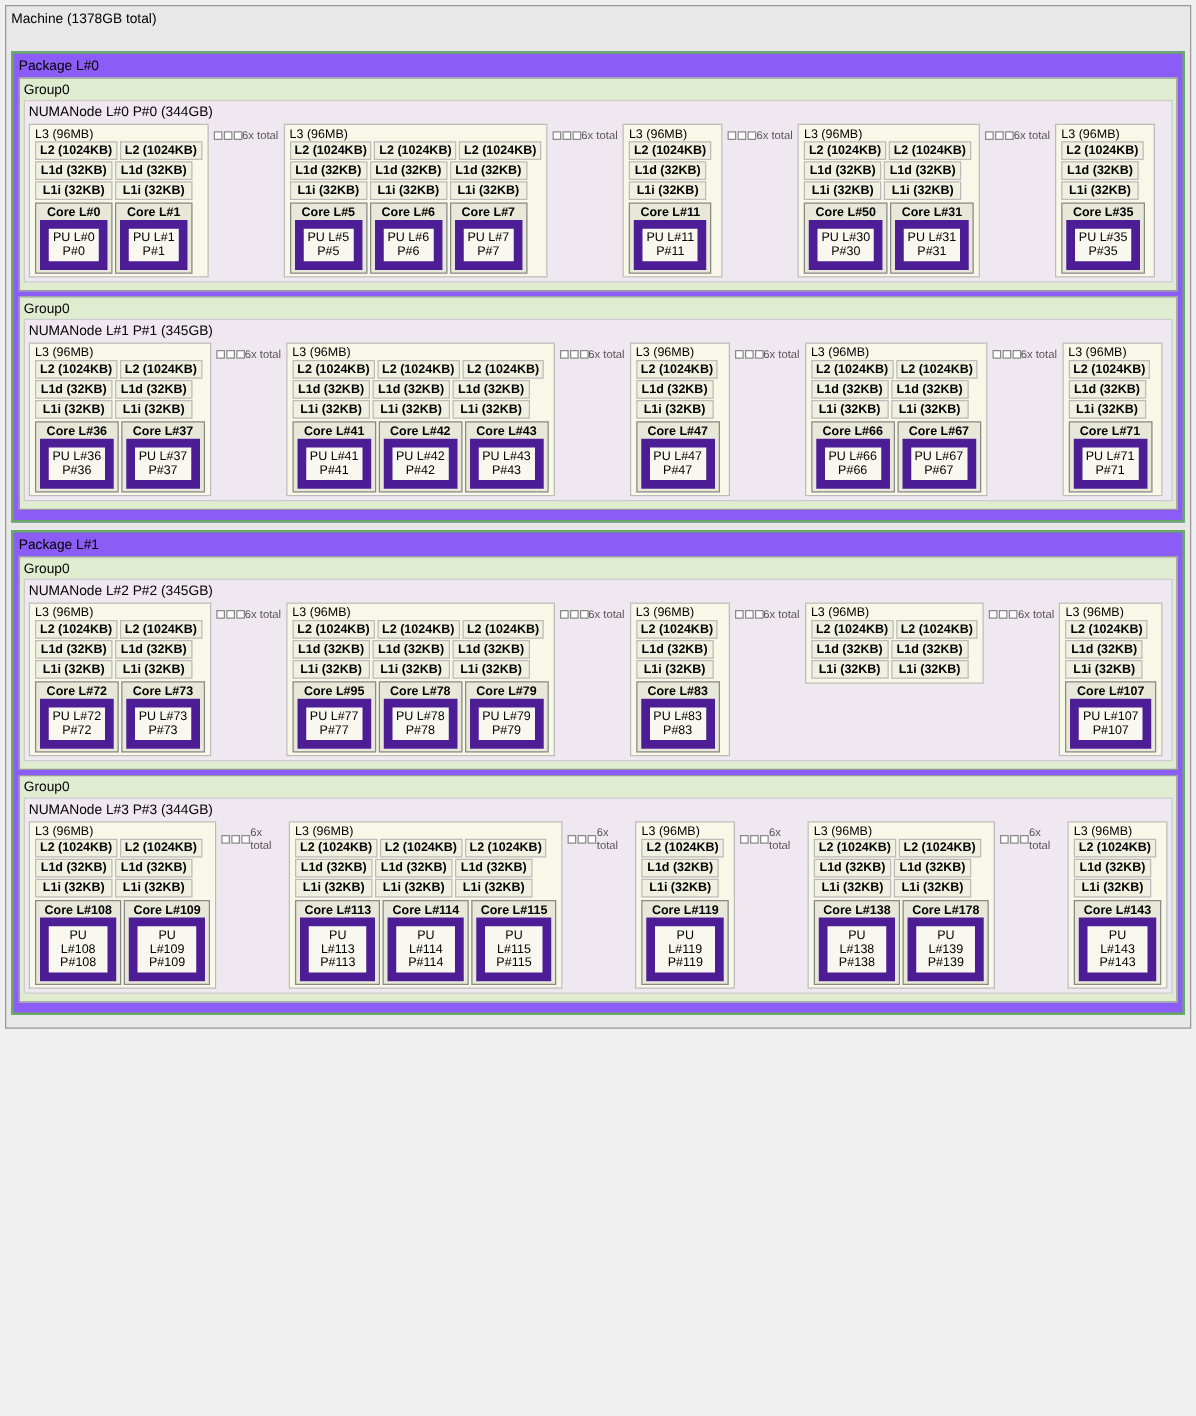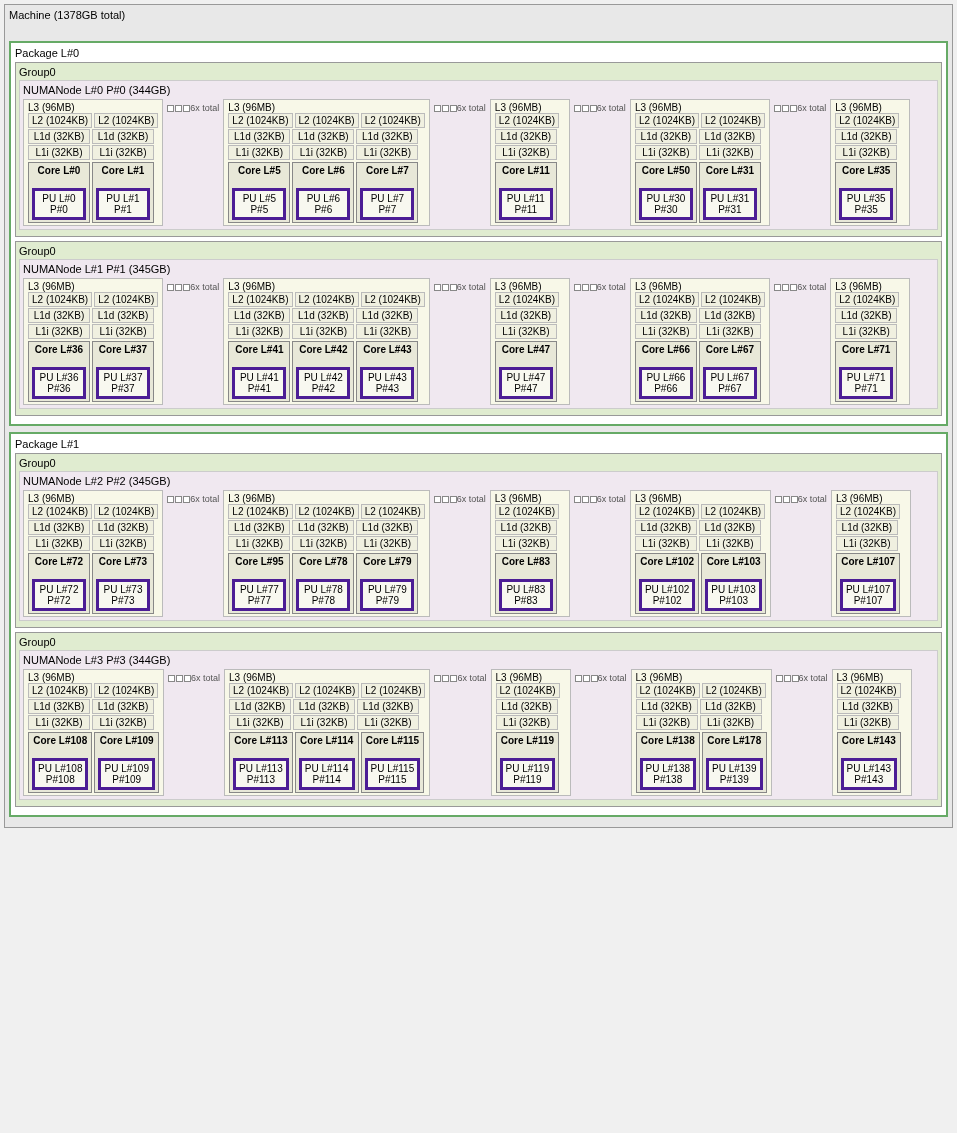--- a/index.html
+++ b/index.html
@@ -13,21 +13,21 @@
       border: 1px solid #999;
       background: #e8e8e8;
       padding: 4px;
     }
     .machine-title {
       font-size: 11px;
       margin-bottom: 20px;
     }
     .package-box {
       border: 2px solid #6a6;
-      background: #ffffff;
+      background: #8b5cf6;
       margin-bottom: 6px;
       padding: 4px;
     }
     .package-title {
       font-size: 11px;
       margin-bottom: 3px;
     }
     .group-box {
       border: 1px solid #999;
       background: #e0ecd0;
@@ -56,20 +56,21 @@
     }
     .l3-label {
       font-size: 10px;
       white-space: nowrap;
     }
     .cache-row {
       display: flex;
       gap: 2px;
       margin-bottom: 1px;
       align-items: center;
+      font-weight: bold;
     }
     .cache-cell {
       border: 1px solid #bbb;
       background: #f0f0e0;
       padding: 1px 3px;
       font-size: 10px;
       white-space: nowrap;
       min-width: 62px;
       text-align: center;
     }
@@ -101,24 +102,24 @@
       padding: 2px 3px;
       min-width: 62px;
       text-align: center;
     }
     .core-label {
       font-size: 10px;
       font-weight: bold;
       white-space: nowrap;
     }
     .pu-block {
-      border: 3px solid #4c1d95;
+      border: 7px solid #4c1d95;
       background: #f8f8f0;
       padding: 2px 3px;
-      margin-top: 12px;
+      margin-top: 0;
       font-size: 10px;
       text-align: center;
     }
   </style>
 </head>
 <body>
 
 <div class="machine-box">
   <div class="machine-title">Machine (1378GB total)</div>
 
@@ -608,30 +609,20 @@
                 <div class="cache-cell">L2 (1024KB)</div>
               </div>
               <div class="cache-row">
                 <div class="cache-cell">L1d (32KB)</div>
                 <div class="cache-cell">L1d (32KB)</div>
               </div>
               <div class="cache-row">
                 <div class="cache-cell">L1i (32KB)</div>
                 <div class="cache-cell">L1i (32KB)</div>
               </div>
-              <div class="core-row">
-                <div class="core-block">
-                  <div class="core-label">Core L#102</div>
-                  <div class="pu-block">PU L#102<br>P#102</div>
-                </div>
-                <div class="core-block">
-                  <div class="core-label">Core L#103</div>
-                  <div class="pu-block">PU L#103<br>P#103</div>
-                </div>
-              </div>
             </div>
           </div>
 
           <div class="cache-extra" style="margin-top:4px;">
             <div class="cache-dots">
               <div class="cache-dot"></div>
                 <div class="cache-dot"></div>
                 <div class="cache-dot"></div>
             </div>
             <div>6x total</div>

